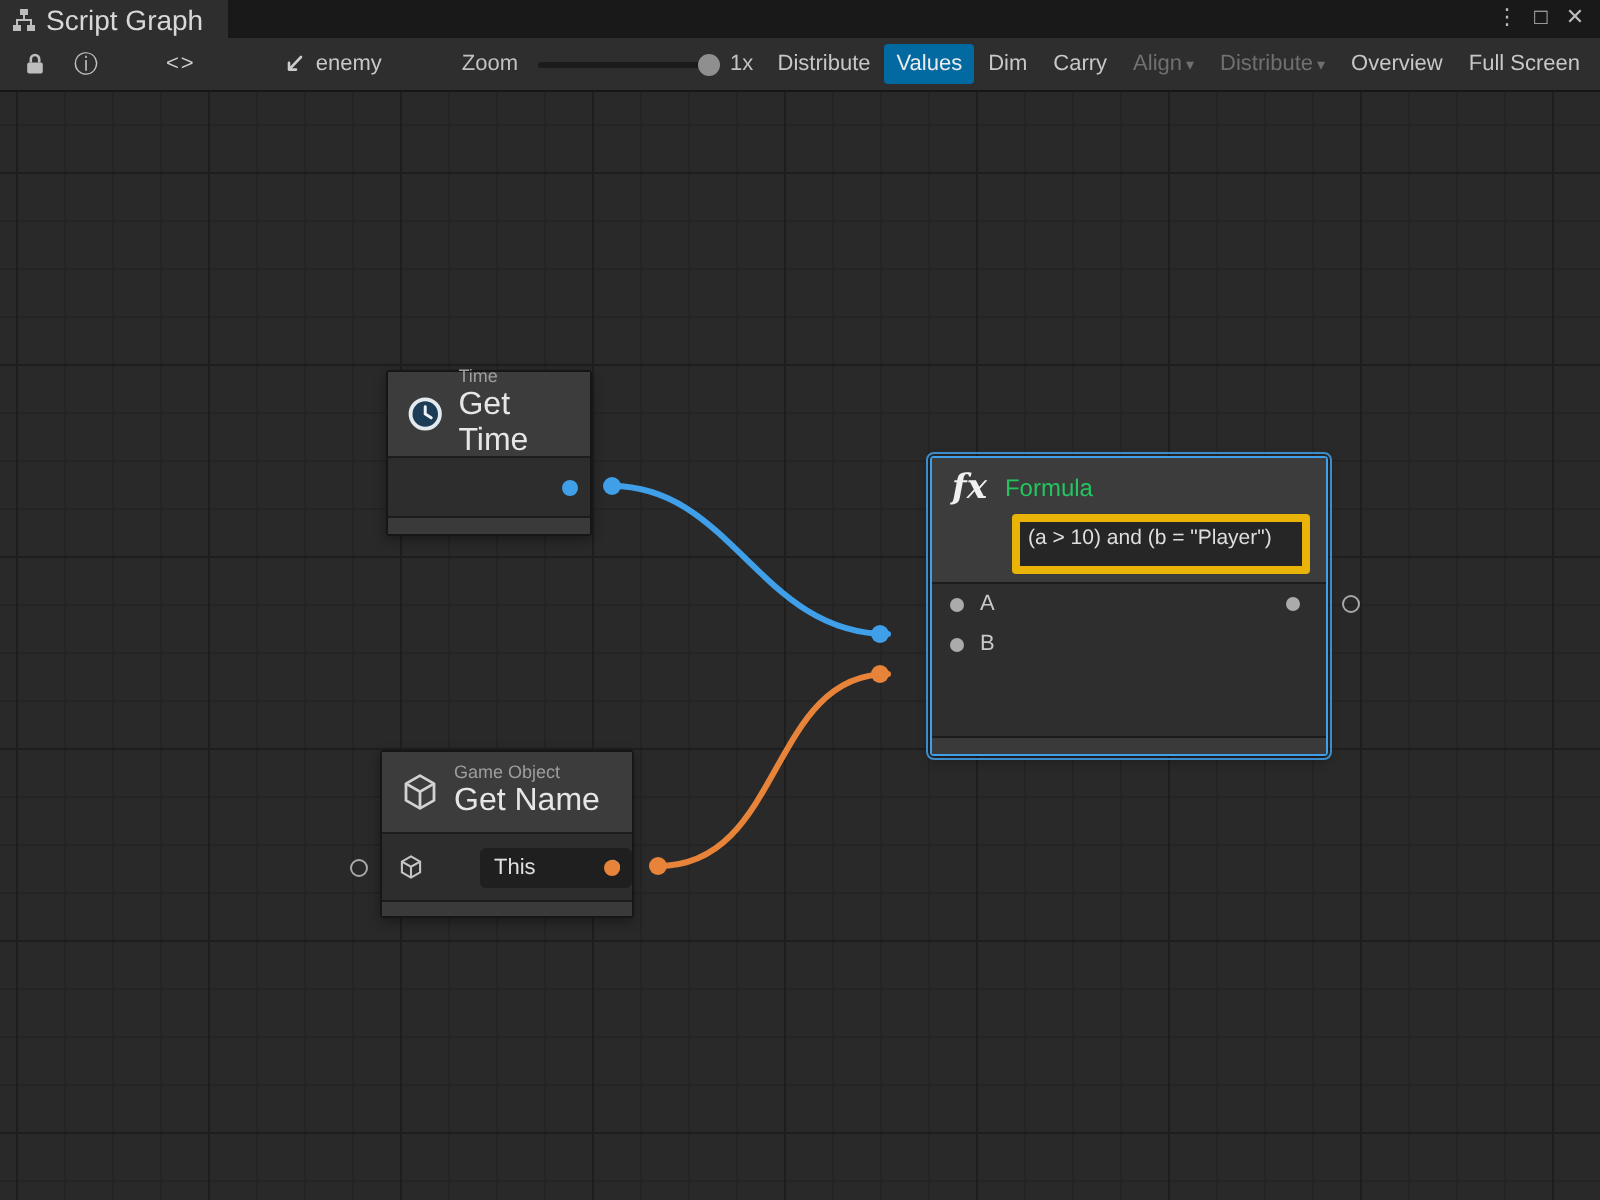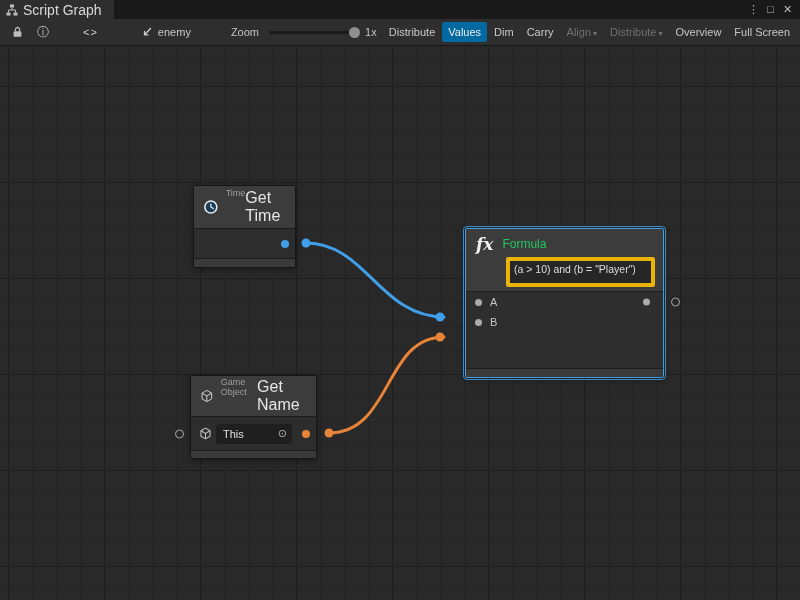--- a/index.html
+++ b/index.html
@@ -53,21 +53,21 @@
   }
   .wires { position:absolute; top:0; left:0; width:800px; height:554px; pointer-events:none; overflow:visible; }
   
   .node {
     position:absolute; display:flex; flex-direction:column;
     background:#2d2d2d; border:1px solid #161616; border-radius:2px;
     box-shadow:0 2px 6px rgba(0,0,0,.35);
   }
   .node.selected { border-color:#3f9fe8; outline:1px solid rgba(63,159,232,.85); outline-offset:1px;margin-left:18px; }
   .nheader { background:#3c3c3c; display:flex; align-items:center; gap:7px; padding:0 9px; }
-  .ntitles { display:flex; line-height:1.1; }
+  .ntitles { display:flex; flex-direction:column; line-height:1.1; }
   .ncat { font-size:9px; color:#9e9e9e; }
   .ntitle { font-size:16px; color:#e6e6e6; }
   .nbody { position:relative; background:#2d2d2d; border-top:1px solid #1c1c1c; }
   .nfooter { background:#3a3a3a; border-top:1px solid #1c1c1c; }
   .dot { display:inline-block; border-radius:50%; }
   .dot-blue { width:8px; height:8px; background:#3f9fe8; }
   .dot-orange { width:8px; height:8px; background:#e8833a; }
   .dot-gray { width:7px; height:7px; background:#ababab; }
   .port-hollow { display:inline-block; width:9px; height:9px; border:1.5px solid #a8a8a8; border-radius:50%; background:transparent; }
   
@@ -96,21 +96,21 @@
   #node-formula .nfooter { height:9px; }
   
   #node-get-name { left:190px; top:329px; width:127px; }
   #node-get-name .nheader { height:40px; }
   #node-get-name .nbody { height:34px; display:flex; align-items:center; gap:4px; padding-left:8px; }
   #node-get-name .nfooter { height:8px; }
   .outer-left { position:absolute; left:-16px; top:50%; transform:translateY(-50%); }
   .target-field {
     display:flex; align-items:center; justify-content:space-between;
     width:76px; height:20px; background:#1f1f1f; border-radius:3px; padding:0 5px 0 7px;
-    font-size:11px; color:#e0e0e0;
+    font-size:11px; color:#e0e0e0;margin-left:24px;
   }
   .target-icon { color:#b5b5b5; font-size:11px; }
   #node-get-name .out-dot { position:absolute; right:6px; top:50%; transform:translateY(-50%); }
 </style>
 </head>
 <body>
 
 <div class="titlebar">
   <div class="tab">
     <span class="tb-icon">

